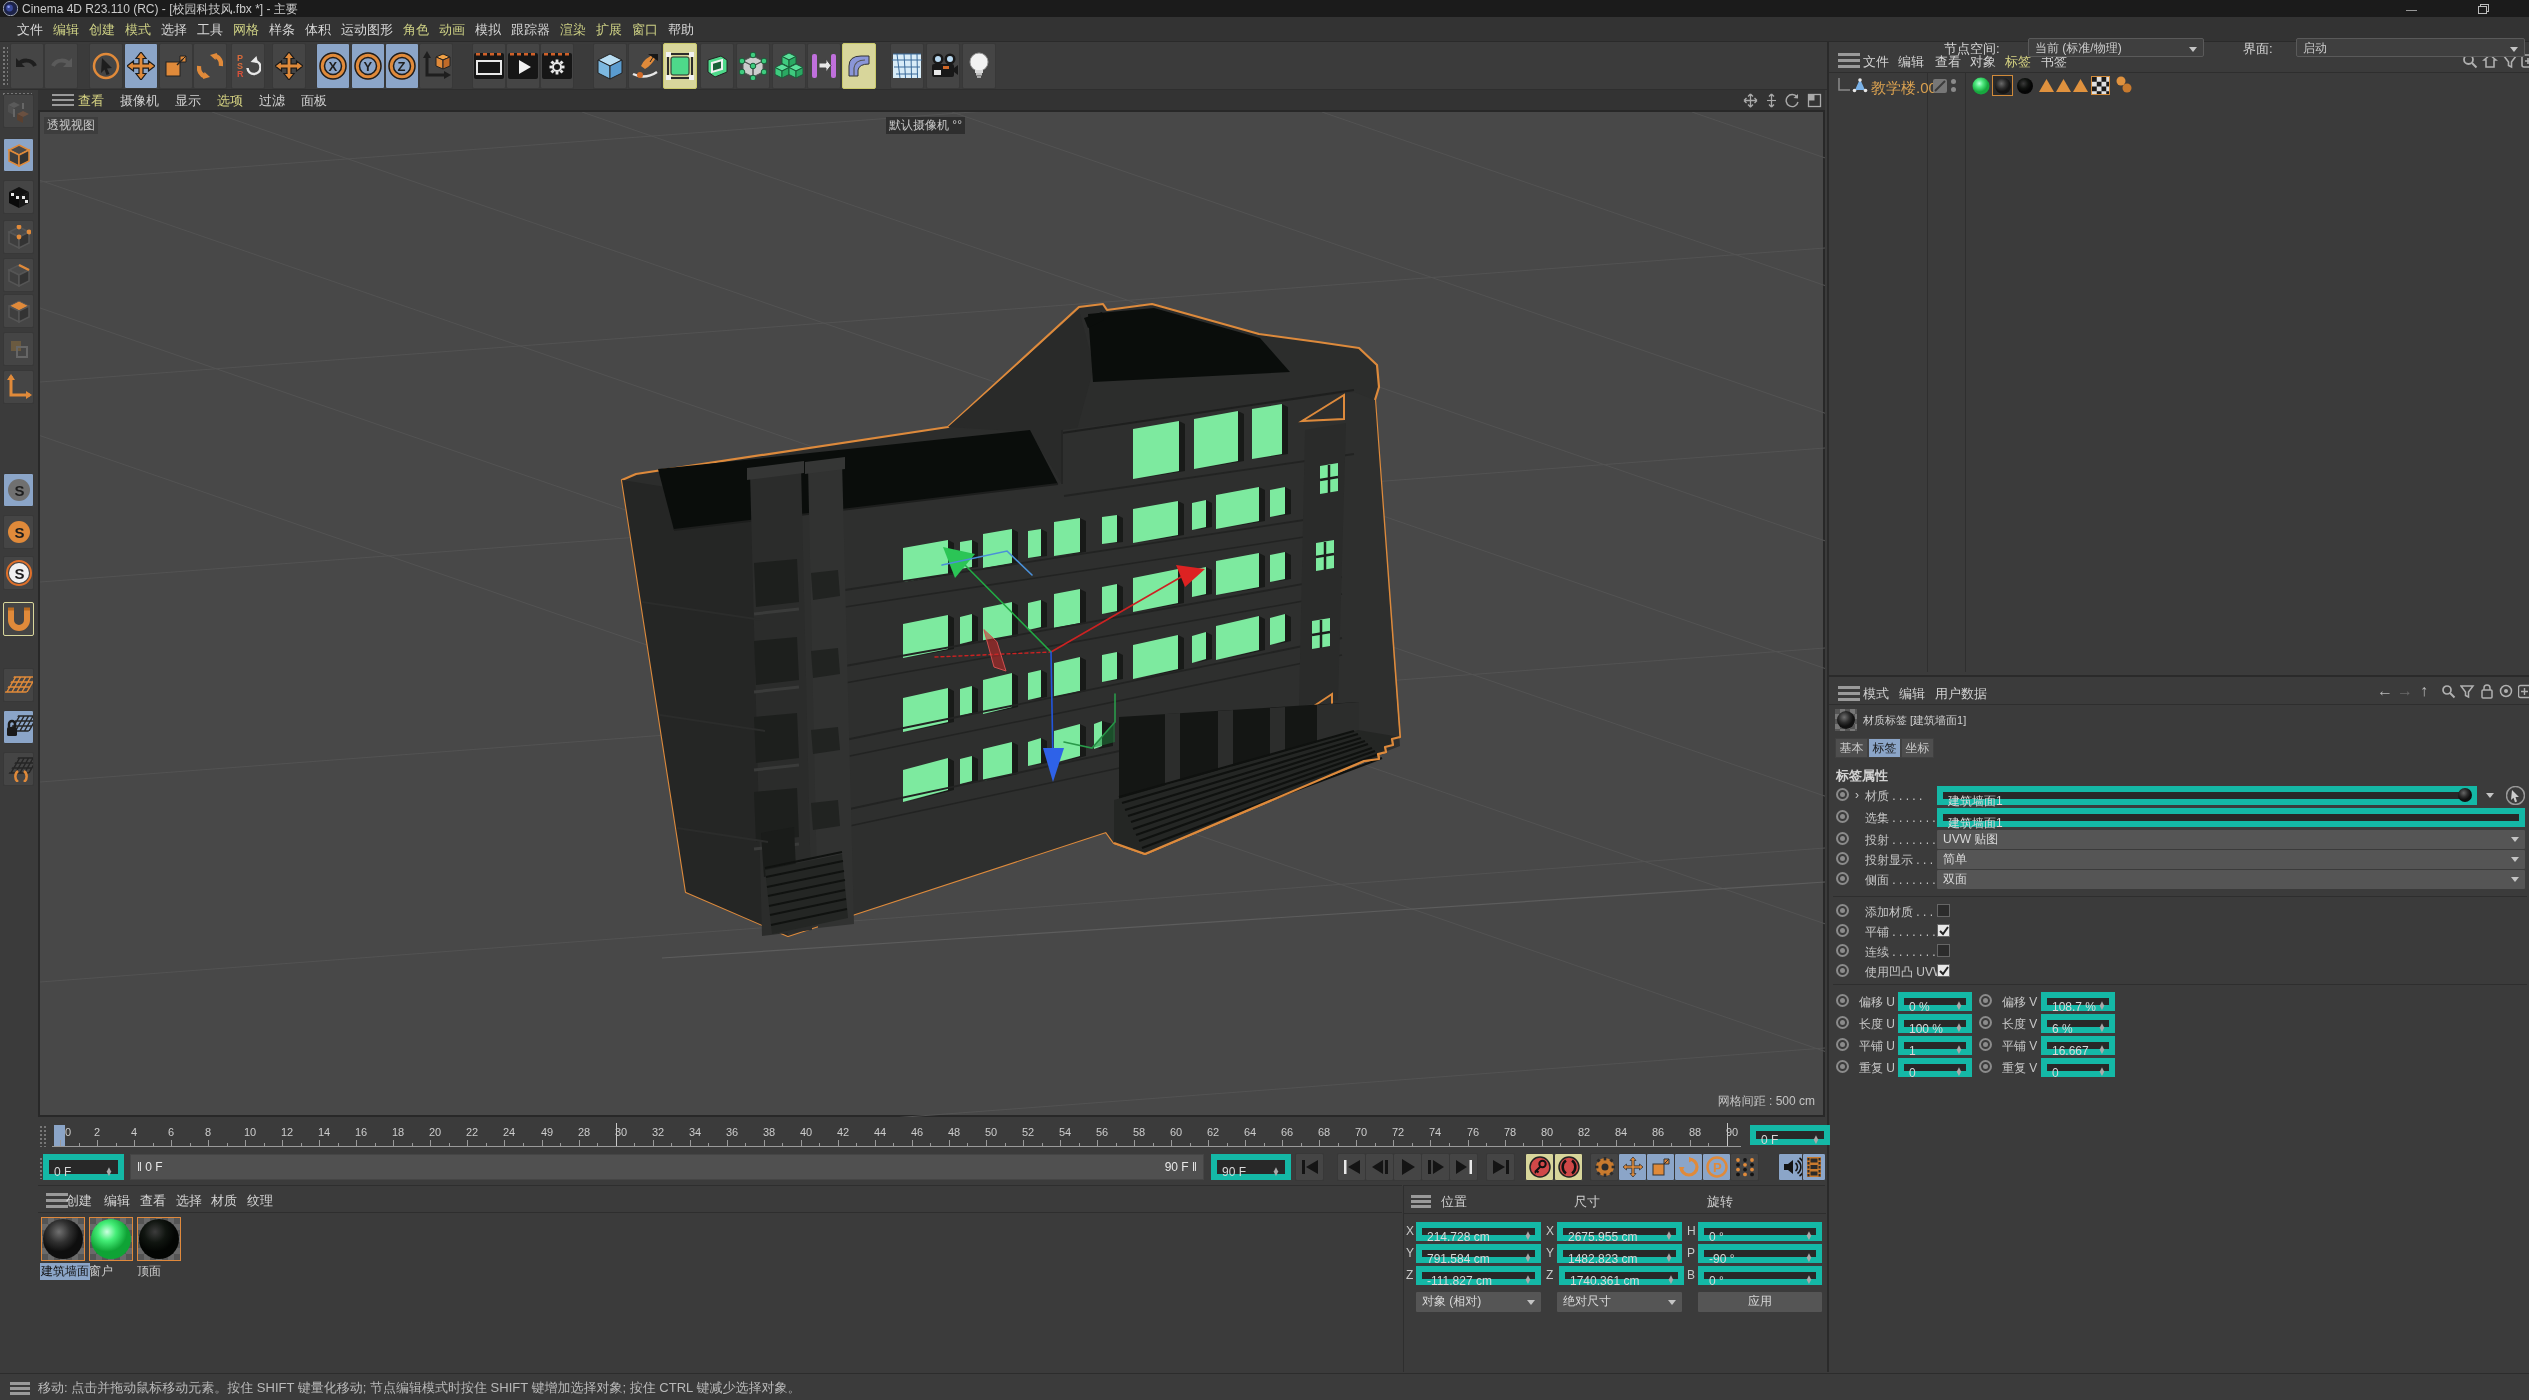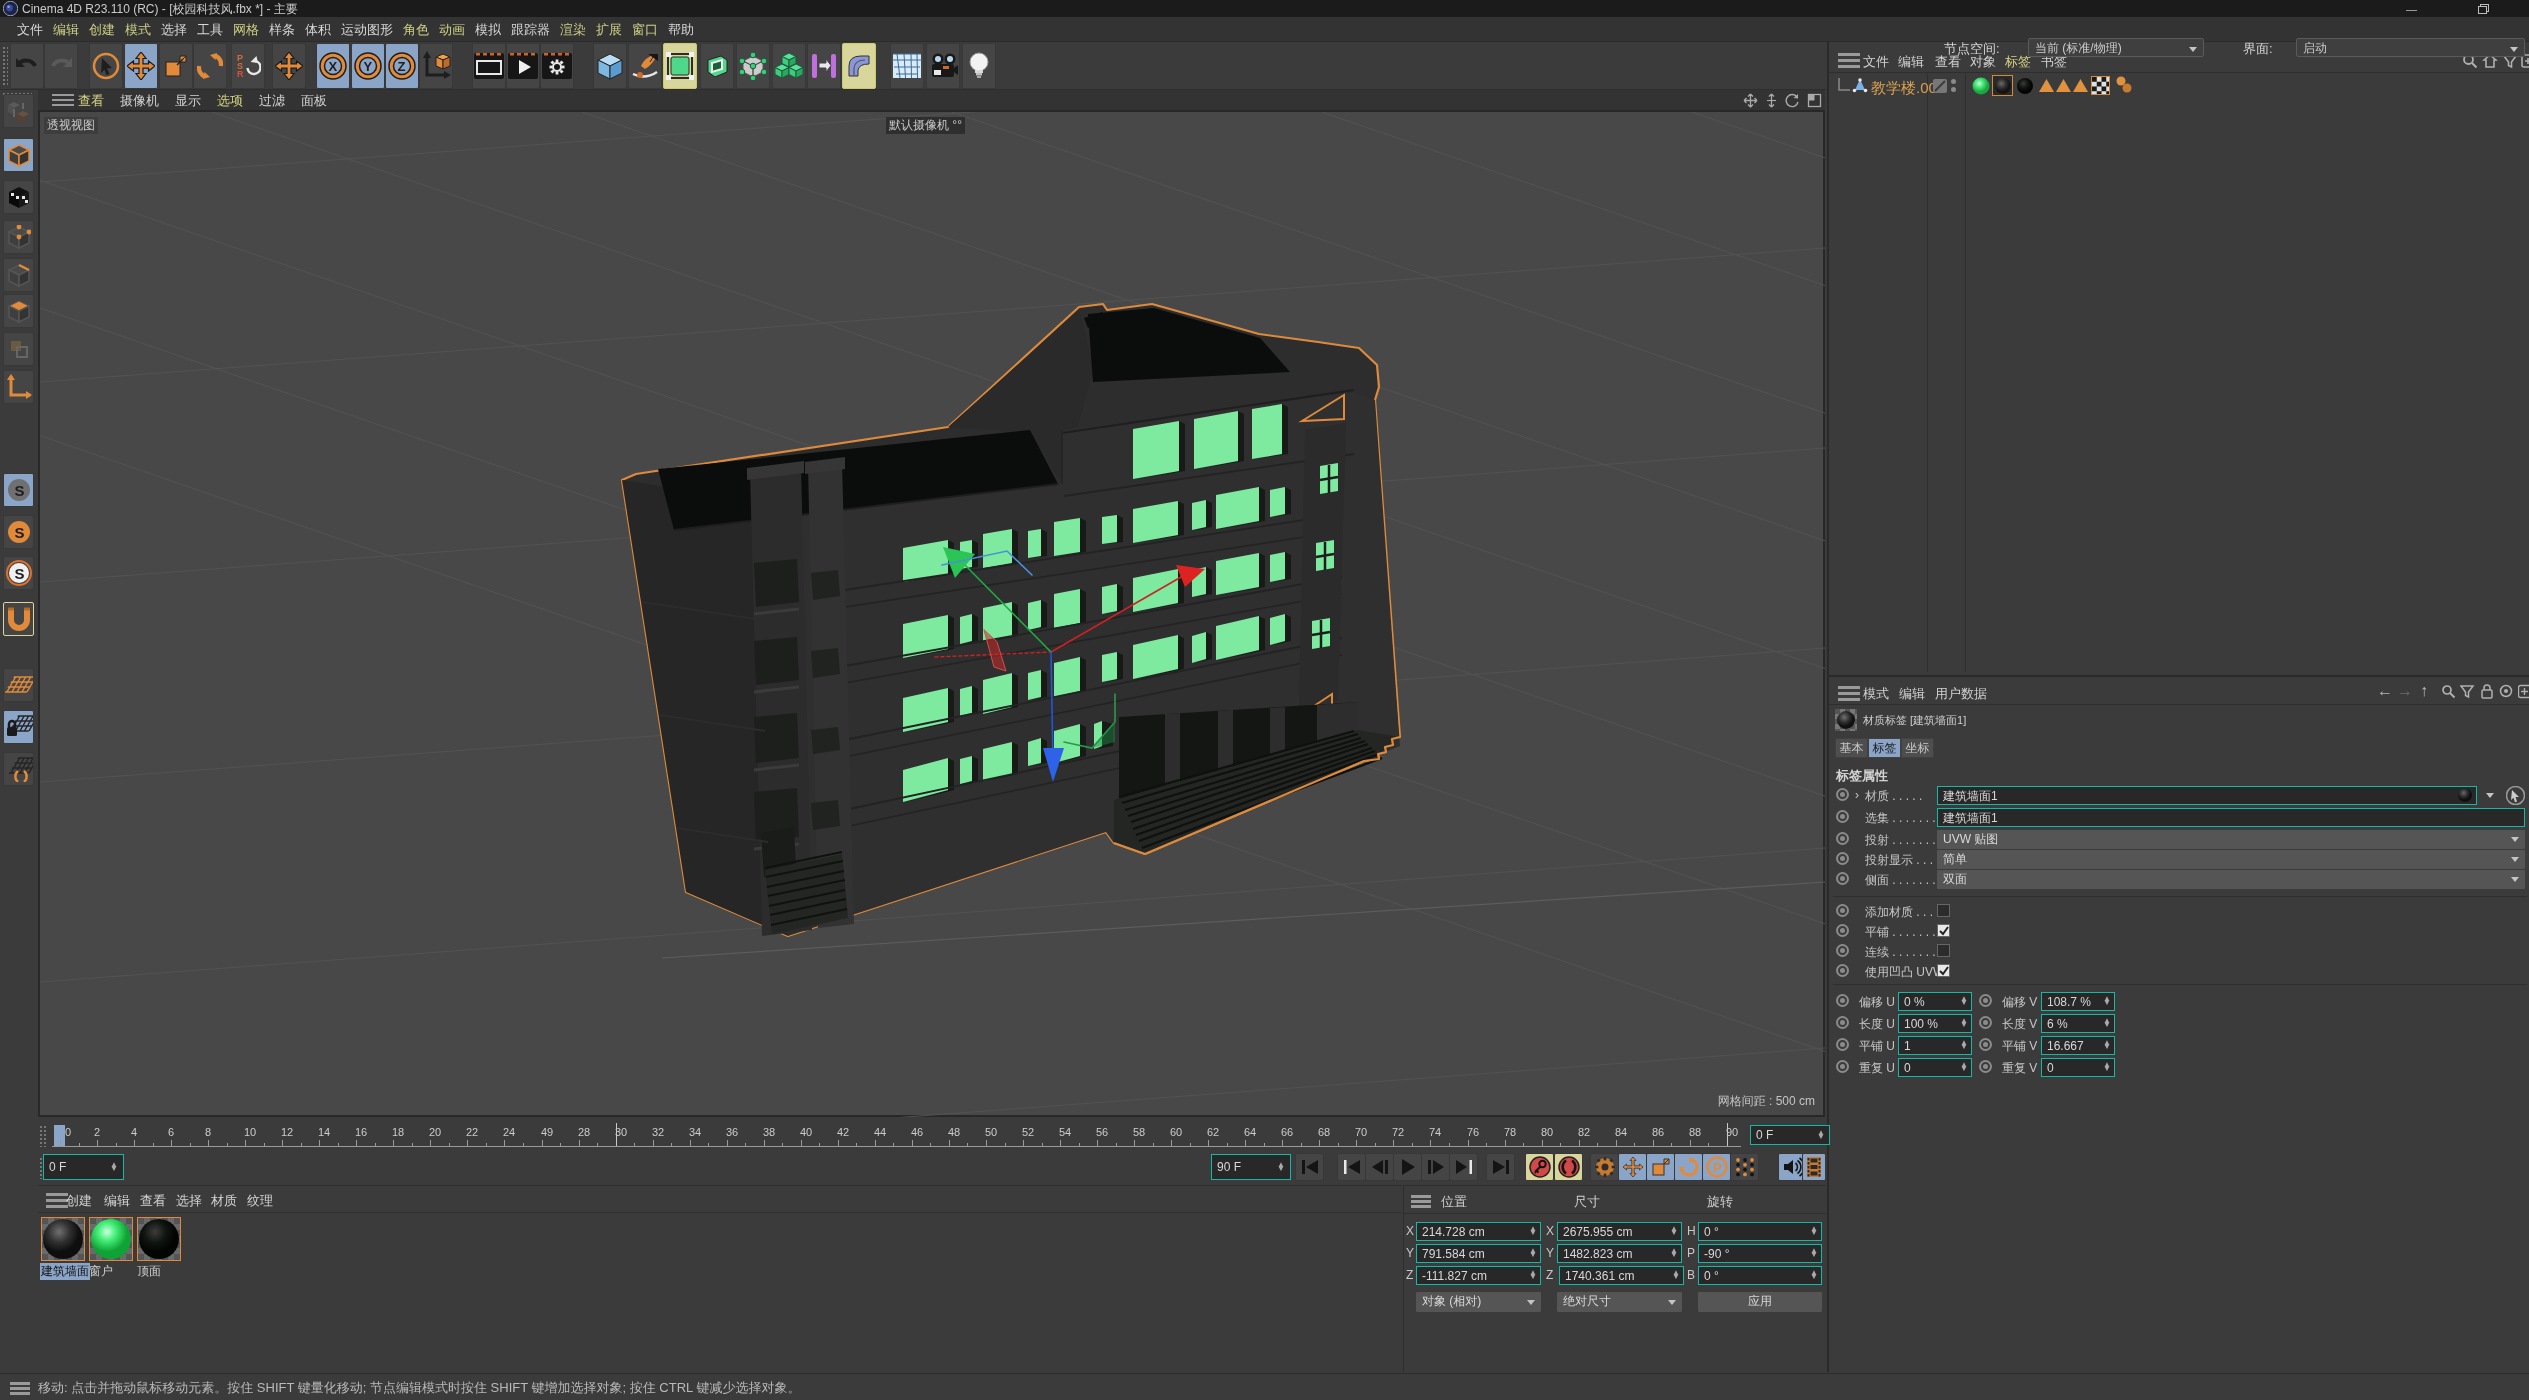--- a/index.html
+++ b/index.html
@@ -39,21 +39,21 @@
 #vpmenu span.y { color:#d6d382; }
 #vpwrap { left:38px; top:110px; width:1787px; height:1007px; background:#484848; border:2px solid #282828; }
 .vplabel { position:absolute; font-size:12px; color:#c8c8c8; background:#3d3d3d; padding:0 3px; height:17px; line-height:17px; }
 
 
 #objmgr { left:1827px; top:42px; width:702px; height:633px; background:#3b3b3b; border-left:2px solid #2a2a2a; }
 #attrmgr { left:1827px; top:675px; width:702px; height:697px; background:#3b3b3b; border-left:2px solid #2a2a2a; border-top:2px solid #2a2a2a; }
 .pmenu { position:absolute; font-size:13px; color:#d2d2d2; }
 .pmenu.y { color:#d6d382; }
 .row-label { position:absolute; font-size:12px; color:#c6c6c6; }
-.field { position:absolute; background:#282828; border:1px solid #14b8a6; color:#d8d8d8; font-size:12px; padding:0 5px; }
+.field { position:absolute; background:#282828; border:6px solid #14b8a6; color:#d8d8d8; font-size:12px; padding:0 5px; }
 .drop { position:absolute; background:#555555; color:#d8d8d8; font-size:12px; padding:0 6px; border-radius:1px; }
 .radio { position:absolute; width:13px; height:13px; border:2px solid #8b8b8b; border-radius:50%; background:#3b3b3b; }
 .radio:after { content:""; position:absolute; left:2px; top:2px; width:5px; height:5px; border-radius:50%; background:#8b8b8b; }
 .chk { position:absolute; width:13px; height:13px; background:#2c2c2c; border:1px solid #666; }
 .chk.on { background:#e8e8e8; }
 .spin { position:absolute; color:#aaa; font-size:8px; line-height:4px; text-align:center; }
 .cv { position:absolute; right:6px; top:8px; width:0; height:0; border:4px solid transparent; border-top:5px solid #c4c4c4; border-bottom:none; }
 
 
 #timeline { left:38px; top:1117px; width:1787px; height:68px; background:#3b3b3b; }
@@ -1047,20 +1047,24 @@
       <span class="tnum" style="left:1651px;top:9px">88</span>
       <div class="tick" style="left:1652px;top:23px;height:6px"></div>
       <div class="tick" style="left:1670px;top:26px;height:3px"></div>
       <span class="tnum" style="left:1688px;top:9px">90</span>
       <div class="tick" style="left:1689px;top:23px;height:6px"></div>
       <div class="tick" style="left:1689px;top:6px;height:23px;background:#c8c8c8"></div>
 
 <div class="abs" style="left:14px;top:29px;width:1689px;height:1px;background:#9a9a9a"></div>
 <div class="field" style="left:1712px;top:8px;width:80px;height:20px;line-height:19px">0 F<span class="spin" style="right:4px;top:5px">▲<br>▼</span></div>
 <div class="field" style="left:5px;top:37px;width:81px;height:26px;line-height:25px;font-size:12px">0 F<span class="spin" style="right:5px;top:8px">▲<br>▼</span></div>
+<div class="abs" style="left:92px;top:37px;width:1074px;height:26px;background:#505050;border:1px solid #454545;color:#e8e8e8;font-size:12px">
+        <span class="abs" style="left:6px;top:5px">‖ 0 F</span>
+        <span class="abs" style="right:6px;top:5px">90 F ‖</span>
+      </div>
 <div class="field" style="left:1173px;top:37px;width:80px;height:26px;line-height:25px;font-size:12px">90 F<span class="spin" style="right:5px;top:8px">▲<br>▼</span></div>
 <div class="trbtn " style="left:1257px;top:36px">
         <svg width="18" height="14" viewBox="0 0 18 14">
           <rect x="1" y="0" width="3" height="14" fill="#141414"></rect>
           <path d="M17 0 L17 14 L5 7 Z" fill="#141414"></path>
         </svg>
       </div>
 <div class="trbtn " style="left:1299px;top:36px">
         <svg width="18" height="14" viewBox="0 0 18 14">
           <rect x="1" y="0" width="2.5" height="14" fill="#e8e8e8"></rect>

